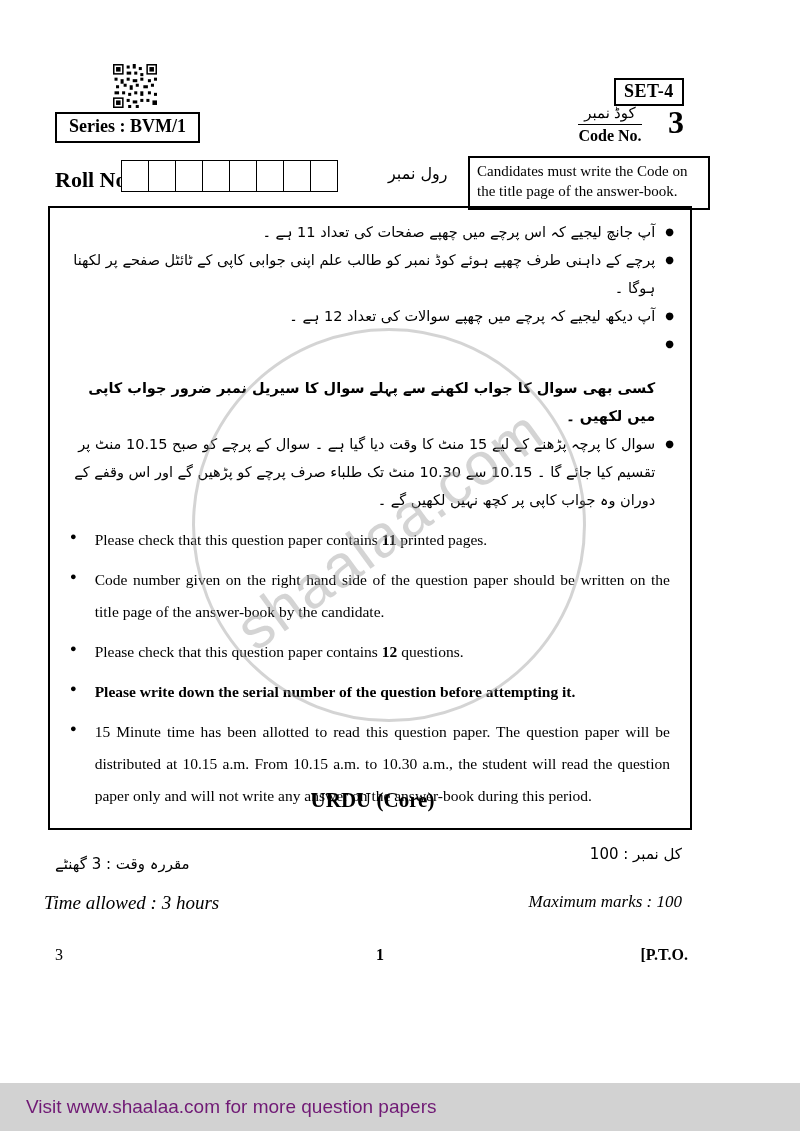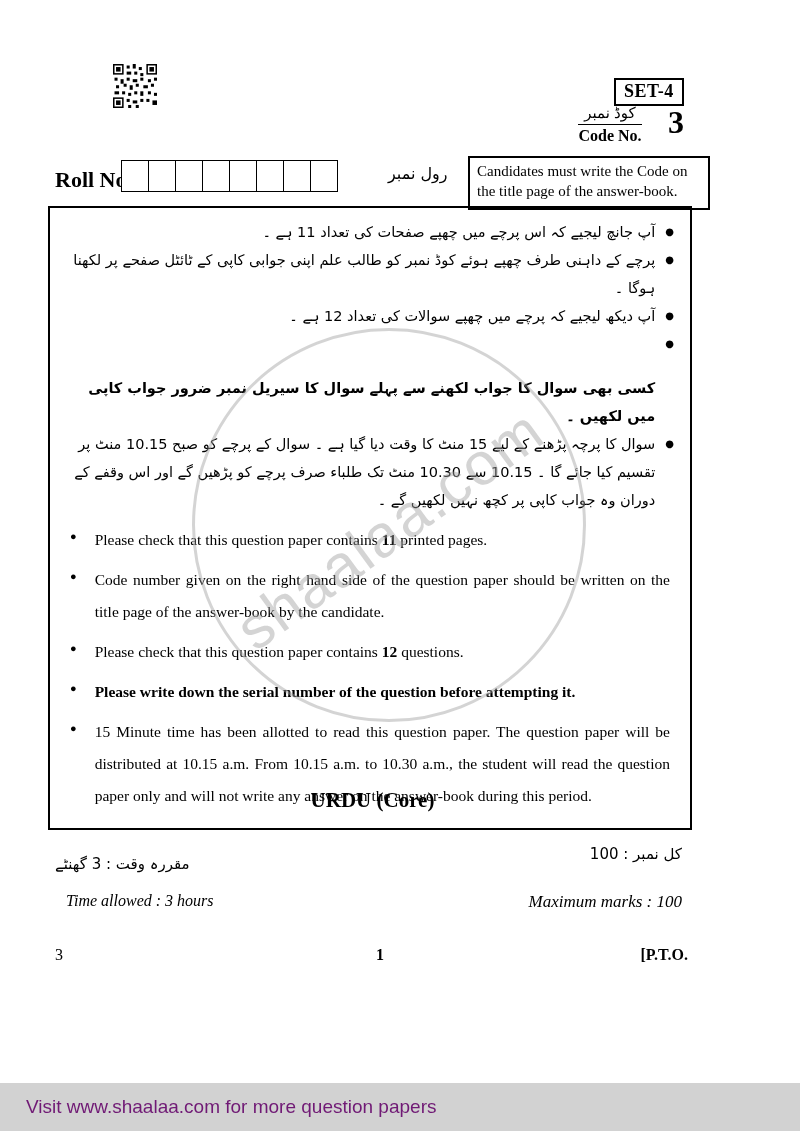--- a/index.html
+++ b/index.html
@@ -75,21 +75,21 @@
     font-size:21px;font-weight:bold;
   }
   .meta-ur-left{
     position:absolute;left:55px;top:855px;font-family:"DejaVu Sans",sans-serif;
     font-size:15px;direction:rtl;
   }
   .meta-ur-right{
     position:absolute;right:118px;top:845px;font-family:"DejaVu Sans",sans-serif;
     font-size:15px;direction:rtl;
   }
-  .meta-en-left{position:absolute;left:66px;top:892px;font-style:italic;font-size:16px;}
+  .meta-en-left{position:absolute;left:44px;top:892px;font-style:italic;font-size:19px;}
   .meta-en-right{position:absolute;right:118px;top:892px;font-style:italic;font-size:17px;}
   
   .pf-left{position:absolute;left:55px;top:946px;font-size:16px;}
   .pf-center{position:absolute;left:0;top:946px;width:760px;text-align:center;font-weight:bold;font-size:16px;}
   .pf-right{position:absolute;right:112px;top:946px;font-weight:bold;font-size:16px;}
   
   .banner{
     position:absolute;left:0;top:1083px;width:800px;height:48px;background:#d2d2d2;
     display:flex;align-items:center;z-index:4;
   }
@@ -148,20 +148,21 @@
         <rect x="22" y="23" width="2" height="2"></rect>
           <rect x="26" y="24" width="3" height="3"></rect>
           <rect x="10" y="27" width="2" height="2"></rect>
           <rect x="15" y="27" width="2" height="2"></rect>
       </g>
     </svg>
   </div>
 
   <div class="set-box">SET-4</div>
 
+  <div class="series-box">Series : BVM/1</div>
 
   <div class="codeblock">
     <span class="code-urdu">کوڈ نمبر</span>
     <div class="code-en">Code No.</div>
   </div>
   <div class="code-val">3</div>
 
   <div class="roll-label">Roll No.</div>
   <div class="roll-boxes">
     <div class="roll-cell"></div>

